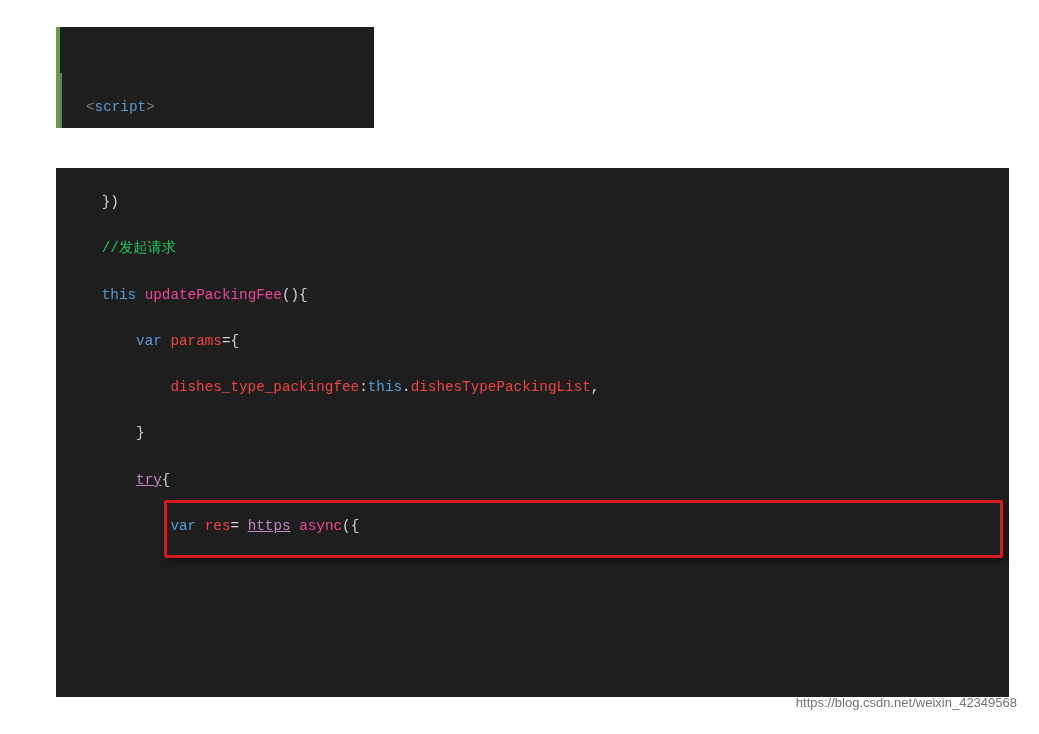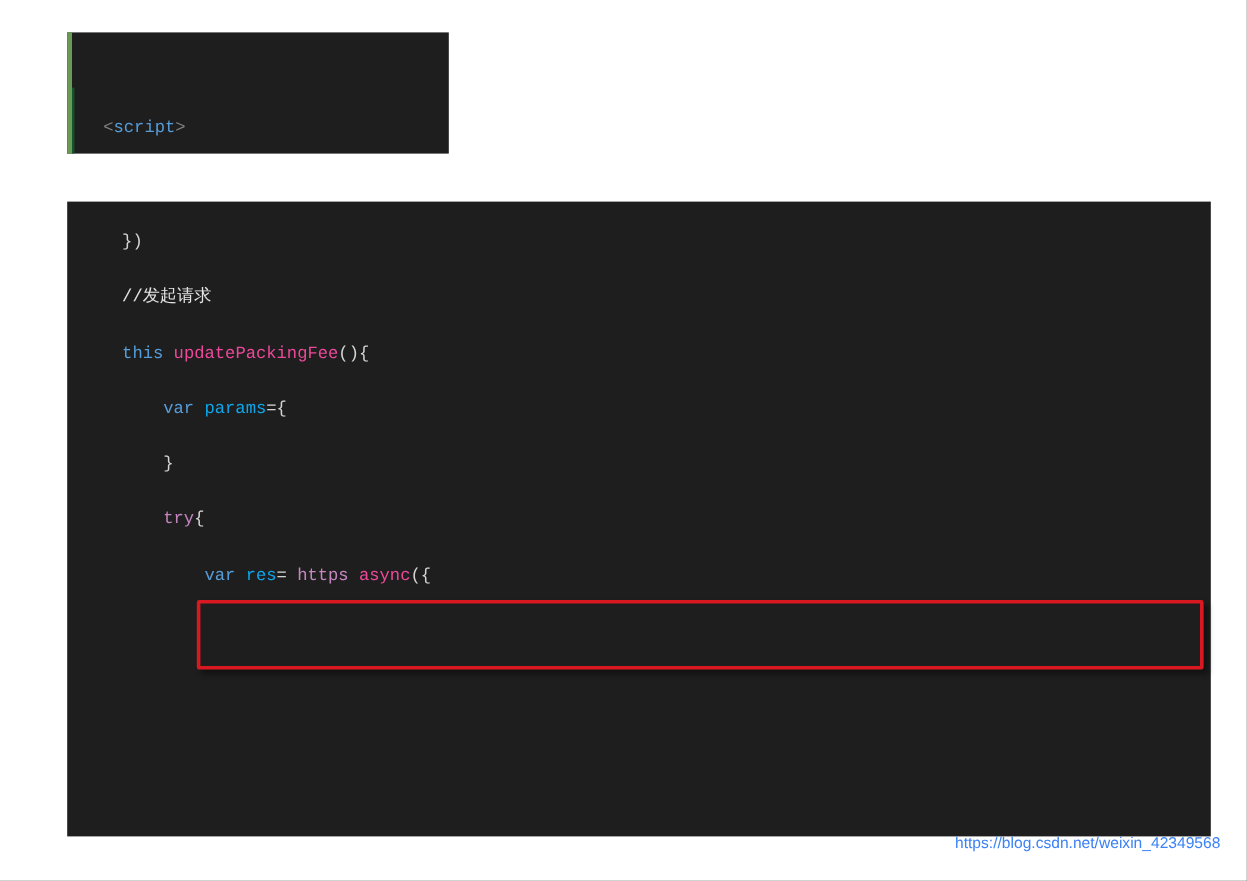--- a/index.html
+++ b/index.html
@@ -20,21 +20,21 @@
     overflow: hidden;
   }
   .block1 {
     left: 56px;
     top: 27px;
     width: 318px;
     height: 101px;
     border-left: 4px solid #6a9955;
   }
   .block1-inner {
-    border-left: 2px solid #14532d;
+    border-left: 2px solid #737373;
     padding-left: 24px;
     height: 100%;
   }
   .block2 {
     left: 56px;
     top: 168px;
     width: 953px;
     height: 529px;
   }
   .line { display: block; height: 23.3px; padding-left: 0; }
@@ -47,51 +47,52 @@
     height: 58px;
     border: 3px solid #d81921;
     box-shadow: 4px 4px 4px rgba(0,0,0,0.35);
     pointer-events: none;
     border-radius: 2px;
   }
   .watermark {
     position: absolute;
     right: 22px;
     bottom: 20px;
-    color: #3b82f6;
+    color: #737373;
     font-family: Arial, sans-serif;
     font-size: 13px;
   }
   
   .c-tag    { color: #808080; }
-  .c-kw     { color: #c586c0; }
+  .c-kw     { color: #c586c0; text-decoration: underline; }
   .c-blue   { color: #569cd6; }
-  .c-var    { color: #0ea5e9; }
+  .c-var    { color: #ef4444; }
   .c-str    { color: #ce9178; }
   .c-fn     { color: #ec4899; }
-  .c-cmt    { color: #e5e5e5; }
+  .c-cmt    { color: #22c55e; }
   .c-punc   { color: #d4d4d4; }
 </style>
 </head>
 <body>
 
 <div class="code-block block1">
   <div class="block1-inner">
 <span class="line"><span class="c-tag">&lt;</span><span class="c-blue">script</span><span class="c-tag">&gt;</span></span>
 
 
 
   </div>
 </div>
 
 <div class="code-block block2">
 <span class="line">   <span class="c-punc">})</span></span>
 <span class="line">   <span class="c-cmt">//发起请求</span></span>
 <span class="line">   <span class="c-blue">this</span><span> </span><span class="c-fn">updatePackingFee</span><span class="c-punc">(){</span></span>
 <span class="line">       <span class="c-blue">var</span><span> </span><span class="c-var">params</span><span class="c-punc">={</span></span>
+<span class="line">           <span class="c-var">dishes_type_packingfee</span><span class="c-punc">:</span><span class="c-blue">this</span><span class="c-punc">.</span><span class="c-var">dishesTypePackingList</span><span class="c-punc">,</span></span>
 <span class="line">       <span class="c-punc">}</span></span>
 <span class="line">       <span class="c-kw">try</span><span class="c-punc">{</span></span>
 <span class="line">           <span class="c-blue">var</span><span> </span><span class="c-var">res</span><span class="c-punc">= </span><span class="c-kw">https</span><span> </span><span class="c-fn">async</span><span class="c-punc">({</span></span>
 
 
 
 
 
 
 

